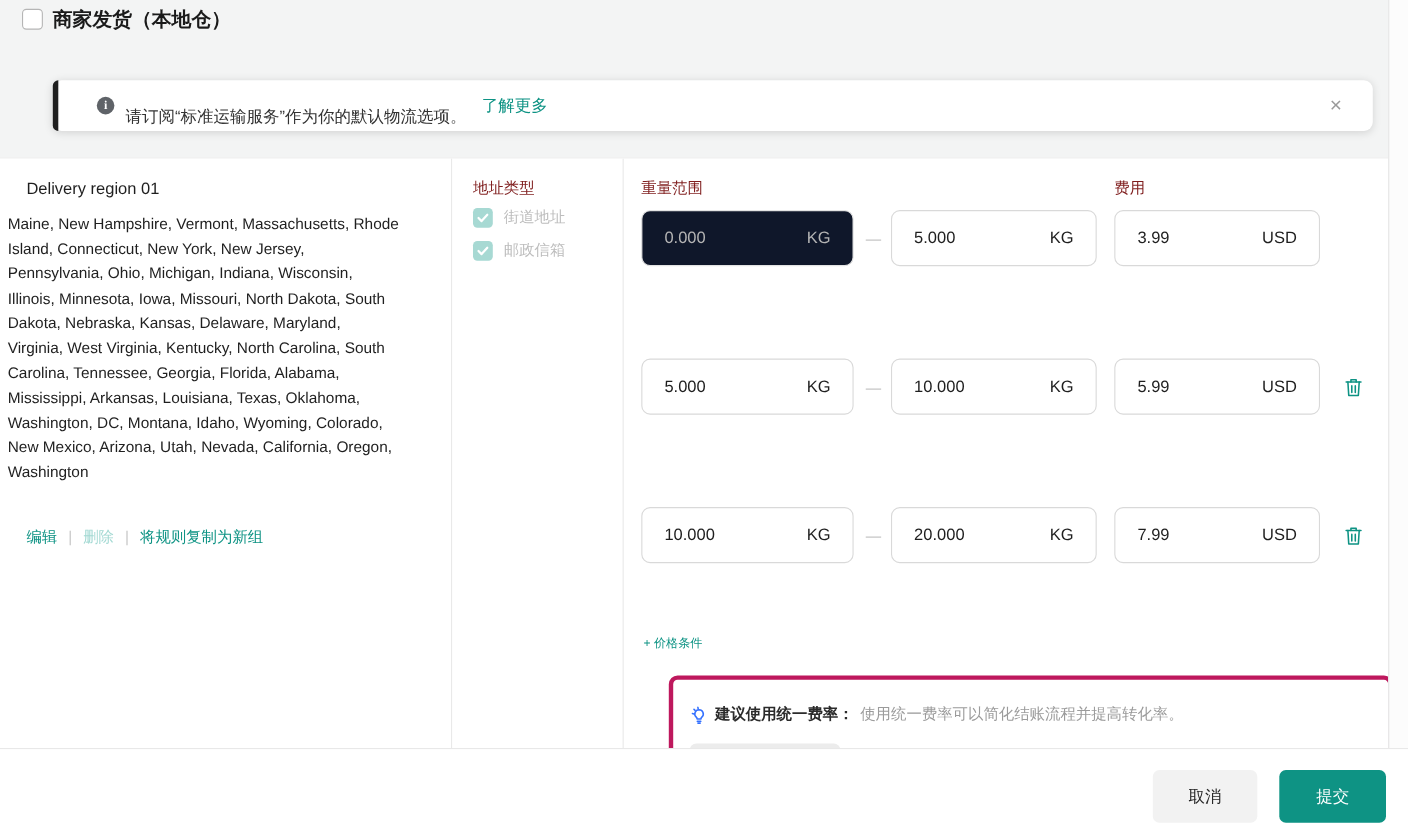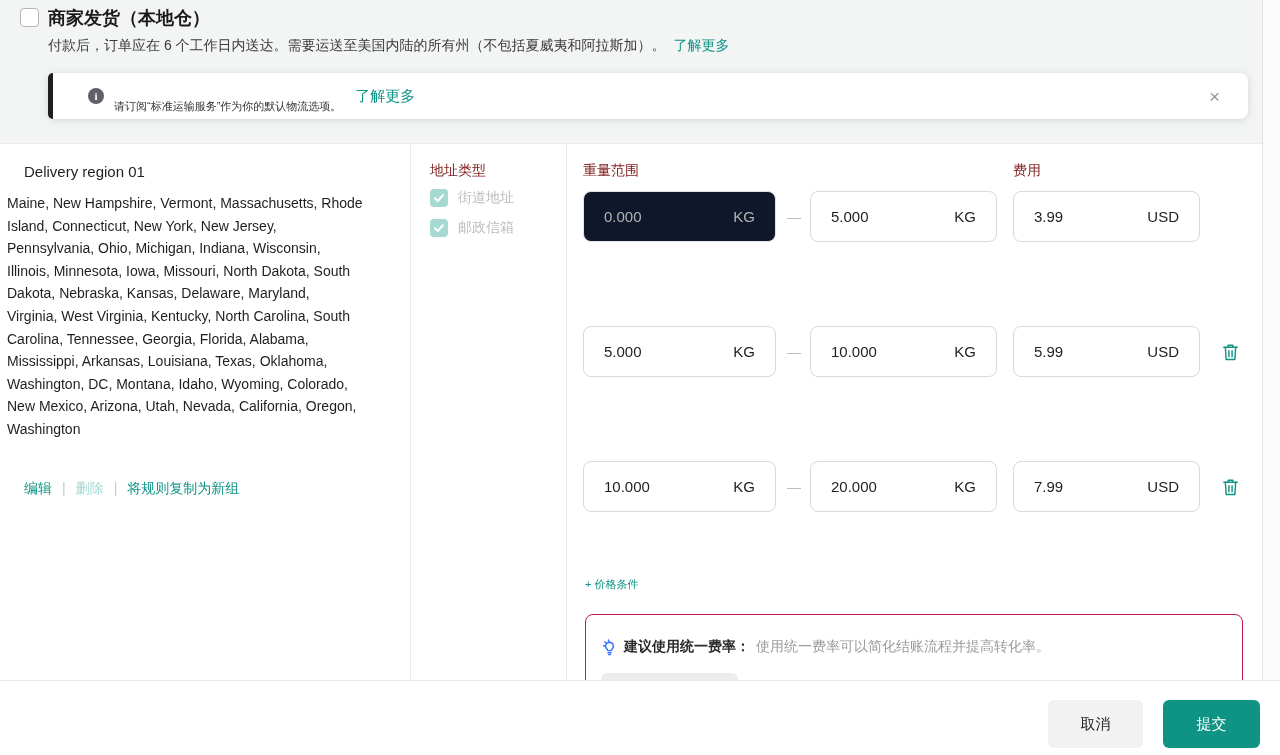--- a/index.html
+++ b/index.html
@@ -13,21 +13,21 @@
   .subtitle-row { position:absolute; left:48px; top:35px; font-size:14px; line-height:21px; color:#3a3a3a; white-space:nowrap; }
   .teal-link { color:#0e9384; cursor:pointer; text-decoration:none; }
   .subtitle-row .teal-link { margin-left:8px; }
 
   
   .banner { position:absolute; left:48px; top:73px; width:1200px; height:46px; background:#fff; border-radius:8px;
             box-shadow:0 1px 8px rgba(0,0,0,0.13); display:flex; align-items:center; }
   .banner-bar { position:absolute; left:0; top:0; width:5px; height:46px; background:#1f1f1f; border-radius:8px 0 0 8px; }
   .info-icon { margin-left:40px; width:16px; height:16px; border-radius:50%; background:#5f6368; color:#fff; font-size:11px; font-weight:700;
                display:flex; align-items:center; justify-content:center; font-family:"Liberation Serif",serif; flex:0 0 auto; }
-  .banner-text { margin-left:10px; font-size:11px; color:#333;margin-top:20px; }
+  .banner-text { margin-left:10px; font-size:15px; color:#333;margin-top:20px; }
   .banner .teal-link { margin-left:14px; font-size:15px; }
   .banner-close { position:absolute; right:28px; top:50%; transform:translateY(-50%); font-size:19px; color:#9a9a9a; cursor:pointer; line-height:1; }
 
   
   .content-panel { position:absolute; left:0; top:143px; width:1262px; height:537px; background:#fff; border-top:1px solid #ececec; overflow:hidden; }
   .v-divider { position:absolute; top:0; bottom:0; width:0; border-left:1px solid #e9e9e9; }
   .divider-1 { left:410px; } .divider-2 { left:566px; }
 
   .region-title { position:absolute; left:24px; top:19px; font-size:15px; color:#1f1f1f; }
   .region-states { position:absolute; left:7px; top:48px; width:356px; font-size:14px; line-height:22.6px; color:#1f1f1f; }
@@ -55,21 +55,21 @@
   .inputbox.disabled .unit { color:#b3b3b3; }
   .ib-min { left:583px; width:193px; }
   .ib-max { left:810px; width:187px; }
   .ib-fee { left:1013px; width:187px; }
   .range-dash { position:absolute; left:782px; width:24px; top:0; height:51px; display:flex; align-items:center; justify-content:center; color:#bcbcbc; font-size:14px; }
   .trash-btn { position:absolute; left:1221px; top:16px; width:19px; height:20px; cursor:pointer; }
   .trash-btn svg { width:19px; height:20px; display:block; }
 
   .add-link { position:absolute; left:585px; top:433px; font-size:11px; }
 
-  .sugg-box { position:absolute; left:585px; top:470px; width:658px; height:110px; border:1px solid #be185d; border-radius:8px; background:#fff; }
+  .sugg-box { position:absolute; left:608px; top:470px; width:658px; height:110px; border:4px solid #be185d; border-radius:8px; background:#fff; }
   .sugg-line { position:absolute; left:15px; top:23px; display:flex; align-items:center; font-size:14px; }
   .bulb-icon { width:17px; height:17px; margin-right:6px; flex:0 0 auto; }
   .sugg-title { font-weight:700; color:#2b2b2b; }
   .sugg-text { color:#9b9b9b; margin-left:6px; }
   .sugg-partial-btn { position:absolute; left:15px; top:58px; width:137px; height:40px; background:#ececec; border-radius:6px; cursor:pointer; }
 
   
   .scroll-gutter { position:absolute; left:1262px; top:0; width:18px; height:680px; background:#fcfcfc; border-left:1px solid #e4e4e4; }
 
   
@@ -79,21 +79,20 @@
   .btn-submit { right:20px; width:97px; background:#0e9384; color:#fff; }
 </style>
 </head>
 <body>
 
 <div class="stage">
 
   <div class="top-strip">
     <div class="hdr-checkbox"></div>
     <div class="page-title">商家发货（本地仓）</div>
-    <div class="subtitle-row"><span>付款后，订单应在 6 个工作日内送达。需要运送至美国内陆的所有州（不包括夏威夷和阿拉斯加）。</span><a class="teal-link">了解更多</a></div>
   </div>
 
   <div class="banner">
     <div class="banner-bar"></div>
     <span class="info-icon">i</span>
     <span class="banner-text">请订阅“标准运输服务”作为你的默认物流选项。</span>
     <a class="teal-link">了解更多</a>
     <span class="banner-close">×</span>
   </div>
 

